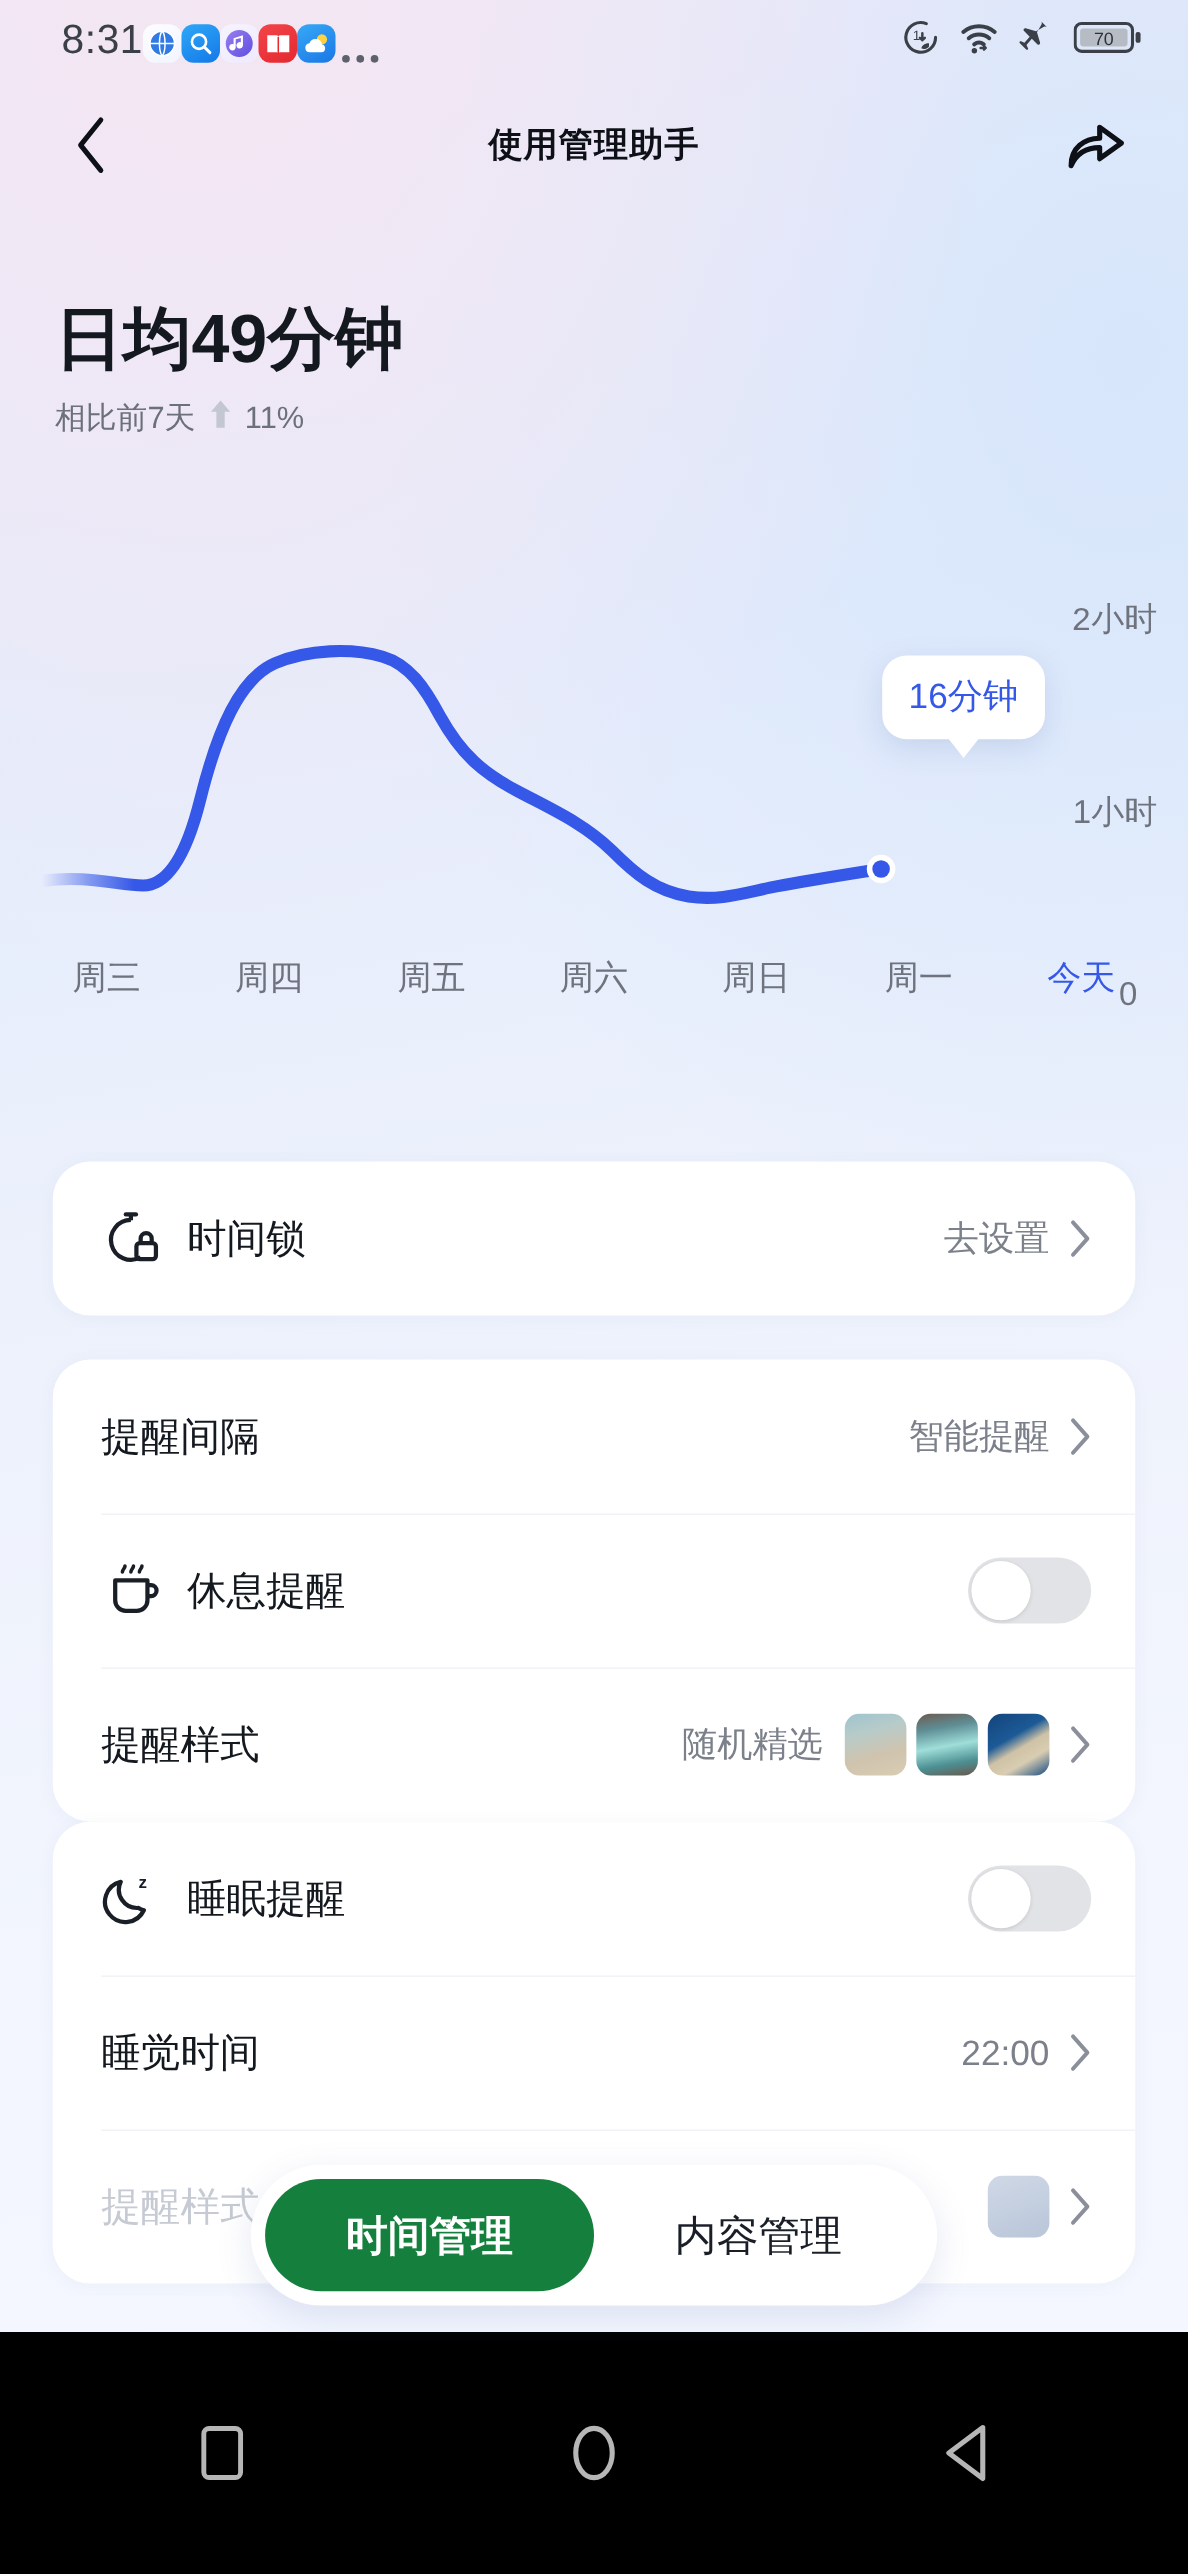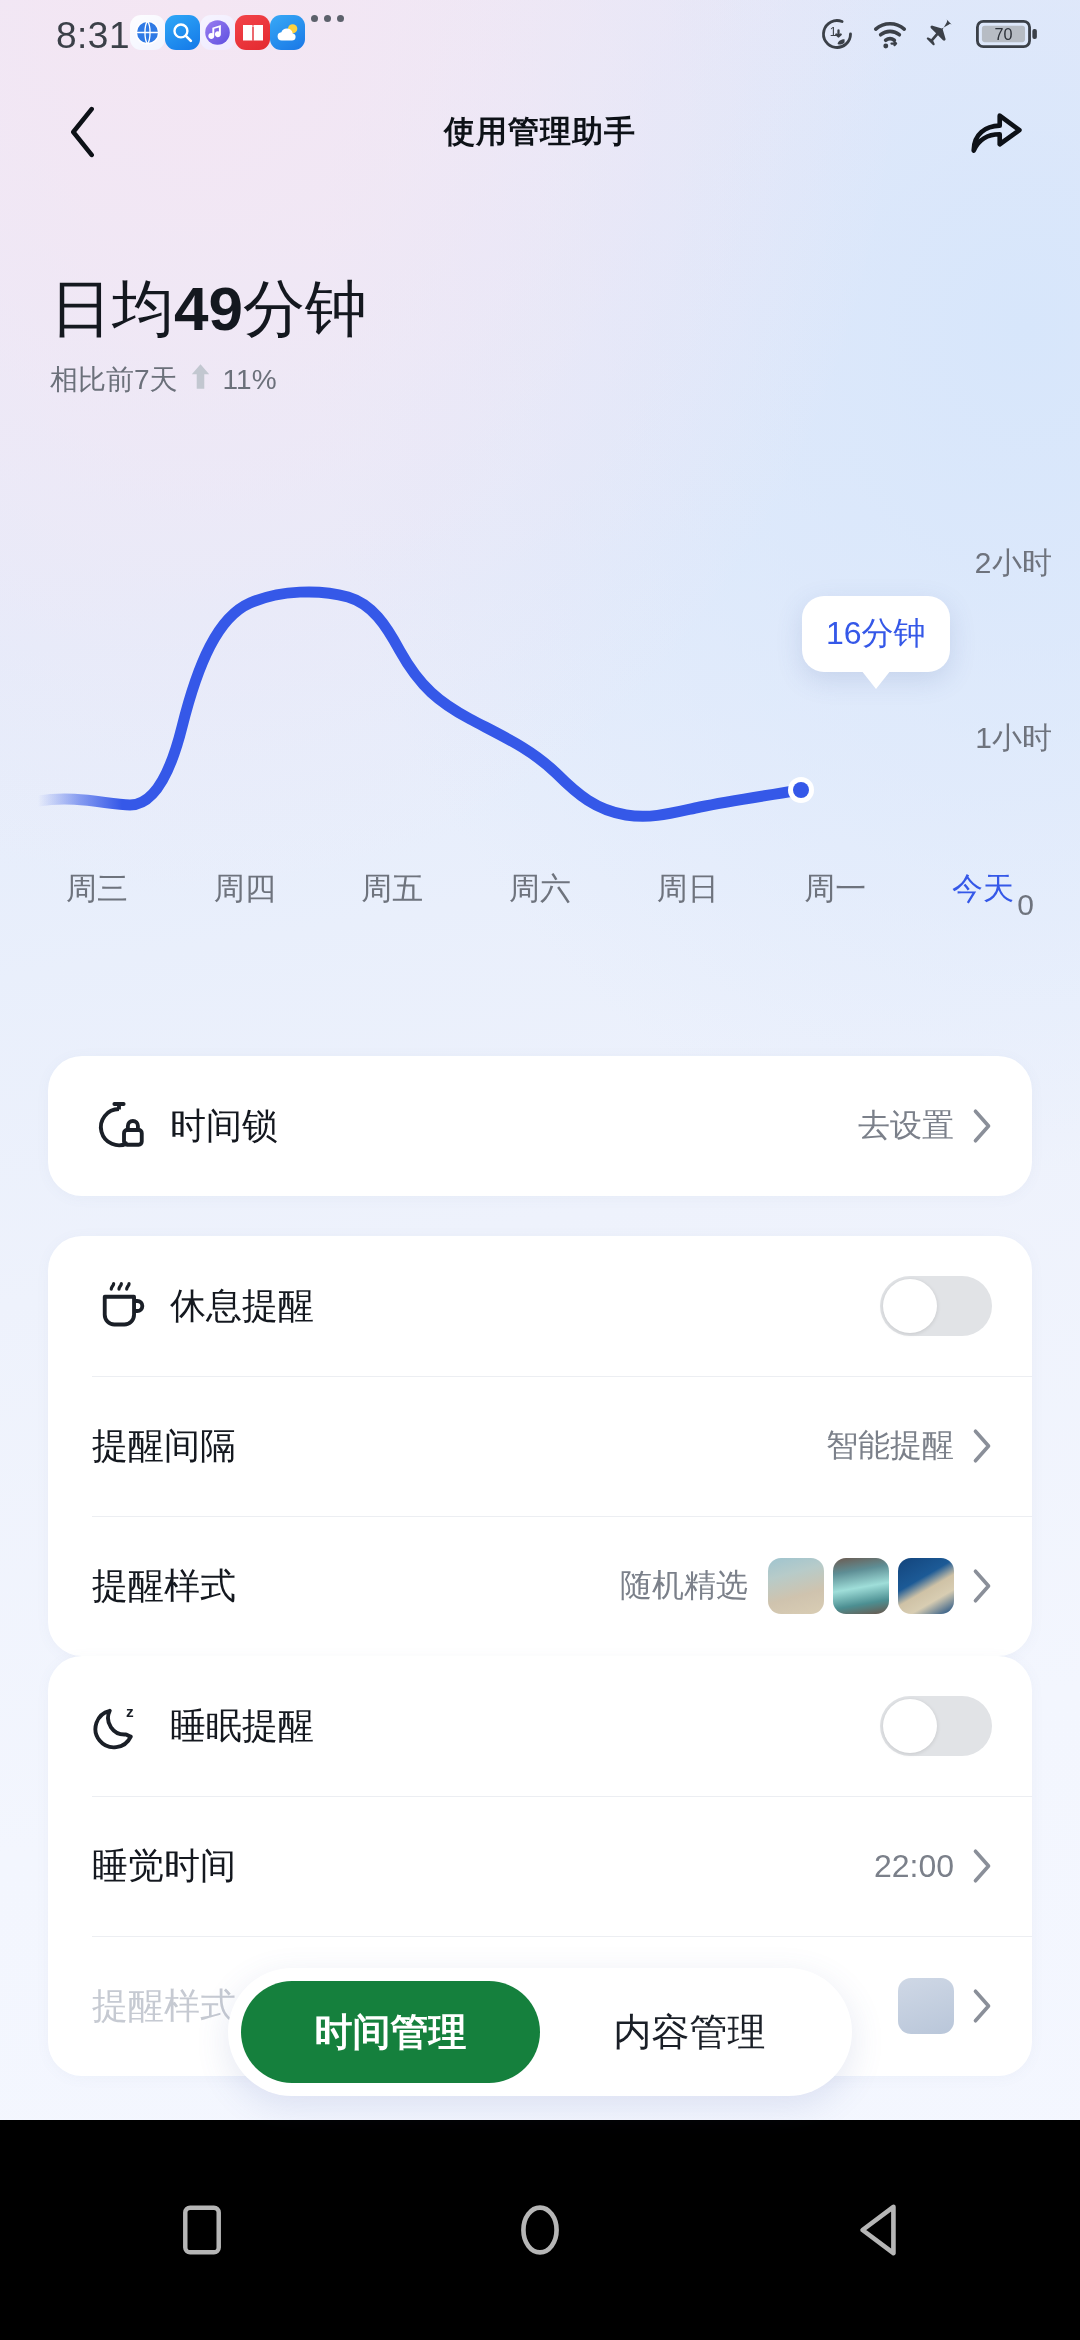--- a/index.html
+++ b/index.html
@@ -21,21 +21,21 @@
       linear-gradient(171deg, #ece9f7 0%, #e4ecfb 26%, #eef2fc 52%, #f3f6fe 74%, #f4f7ff 100%);
     overflow:hidden;
   }
 
   
   #statusbar {
     position:absolute; top:0; left:0; width:1080px; height:72px;
     display:flex; align-items:center; justify-content:space-between;
     padding:0 42px 0 56px;
   }
-  .sb-left { display:flex; align-items:flex-start; }
+  .sb-left { display:flex; align-items:flex-end; }
   .sb-time { font-size:37px; color:#3b4048; letter-spacing:.5px; font-weight:400; }
   .appicon { width:35px; height:35px; border-radius:11px; position:relative; overflow:hidden; flex:none; }
   .ai-browser{ background:linear-gradient(150deg,#fdfdff,#f2f5ff); display:flex;align-items:center;justify-content:center;}
   .ai-search { background:linear-gradient(150deg,#2fa8f7,#1478e8); display:flex;align-items:center;justify-content:center;}
   .ai-music  { background:linear-gradient(150deg,#f6f4ff,#efeaff); display:flex;align-items:center;justify-content:center;}
   .ai-book   { background:linear-gradient(150deg,#f2444a,#e4292f); display:flex;align-items:center;justify-content:center;}
   .ai-weather{ background:linear-gradient(150deg,#37a9f6,#1a77e6); display:flex;align-items:center;justify-content:center;}
   .sb-dots { display:flex; gap:6px; margin-left:6px; align-items:center;}
   .sb-dots i{ width:7px;height:7px;border-radius:50%;background:#5c616b;display:block;}
   .sb-right { display:flex; align-items:center; gap:17px; }
@@ -49,21 +49,21 @@
   #appbar .title {
     position:absolute; left:0; right:0; text-align:center;
     font-size:31px; font-weight:700; color:#0d1117; letter-spacing:1px;
   }
   .iconbtn { width:72px; height:72px; display:flex; align-items:center; justify-content:center; position:relative; z-index:2;}
 
   
   #summary { position:absolute; top:276px; left:50px; }
   .sum-main { font-size:62px; color:#14181f; letter-spacing:0px; line-height:1.08; }
   .sum-main b { font-weight:700; }
-  .sum-main .lt { font-weight:400; }
+  .sum-main .lt { font-weight:700; }
   .sum-sub { margin-top:18px; display:flex; align-items:center; gap:10px; font-size:28px; color:#6b707a; }
   .uparrow { display:inline-block; }
 
   
   #chart { position:absolute; top:505px; left:0; width:1080px; height:420px; }
   #chart svg { display:block; }
   .ylab { position:absolute; font-size:30px; color:#6e737d; right:28px; }
   #ylab2 { top:38px;font-family:Liberation Mono, monospace; }
   #ylab1 { top:213px; }
   #ylab0 { top:383px; right:46px; }
@@ -323,46 +323,46 @@
       <span class="chev">
         <svg width="20" height="36" viewBox="0 0 12 22">
             <path d="M2 2l8 9-8 9" fill="none" stroke="#8a8f99" stroke-width="2.2" stroke-linecap="round" stroke-linejoin="round"></path>
           </svg>
       </span>
     </div>
   </div>
 
   <div class="card" id="card-break">
     <div class="row">
+      <span class="label noicon">提醒间隔</span>
+      <span class="spacer"></span>
+      <span class="value">智能提醒</span>
+      <span class="chev">
+        <svg width="20" height="36" viewBox="0 0 12 22">
+            <path d="M2 2l8 9-8 9" fill="none" stroke="#8a8f99" stroke-width="2.2" stroke-linecap="round" stroke-linejoin="round"></path>
+          </svg>
+      </span>
+    </div>
+
+    <div class="row">
       <span class="licon">
         <svg width="54" height="54" viewBox="0 0 28 28">
           <path d="M10 5.2c0-1.2 1.2-1.6 1.2-2.8M14 5.2c0-1.2 1.2-1.6 1.2-2.8M18 5.2c0-1.2 1.2-1.6 1.2-2.8" fill="none" stroke="#1a1f27" stroke-width="1.7" stroke-linecap="round"></path>
           <path d="M6.6 9.2h15.2v9.4a5 5 0 0 1-5 5h-5.2a5 5 0 0 1-5-5V9.2z" fill="none" stroke="#1a1f27" stroke-width="2" stroke-linejoin="round"></path>
           <path d="M21.8 11.4h1.7a2.6 2.6 0 0 1 0 5.2h-1.7" fill="none" stroke="#1a1f27" stroke-width="2"></path>
         </svg>
       </span>
       <span class="label">休息提醒</span>
       <span class="spacer"></span>
       <span class="toggle">
           <span class="knob"></span>
         </span>
     </div>
 
     <div class="row">
-      <span class="label noicon">提醒间隔</span>
-      <span class="spacer"></span>
-      <span class="value">智能提醒</span>
-      <span class="chev">
-        <svg width="20" height="36" viewBox="0 0 12 22">
-            <path d="M2 2l8 9-8 9" fill="none" stroke="#8a8f99" stroke-width="2.2" stroke-linecap="round" stroke-linejoin="round"></path>
-          </svg>
-      </span>
-    </div>
-
-    <div class="row">
       <span class="label noicon">提醒样式</span>
       <span class="spacer"></span>
       <span class="value">随机精选</span>
       <span class="thumbs">
         <span class="thumb th1"></span>
         <span class="thumb th2"></span>
         <span class="thumb th3"></span>
       </span>
       <span class="chev">
         <svg width="20" height="36" viewBox="0 0 12 22">

